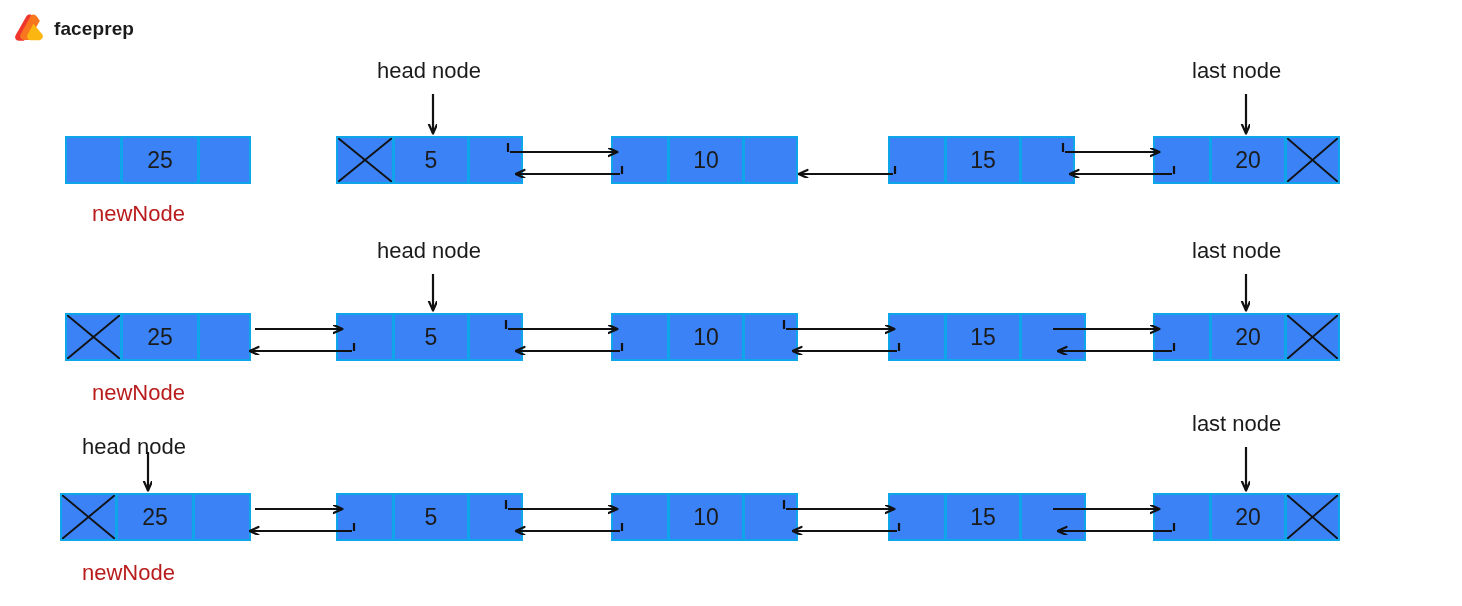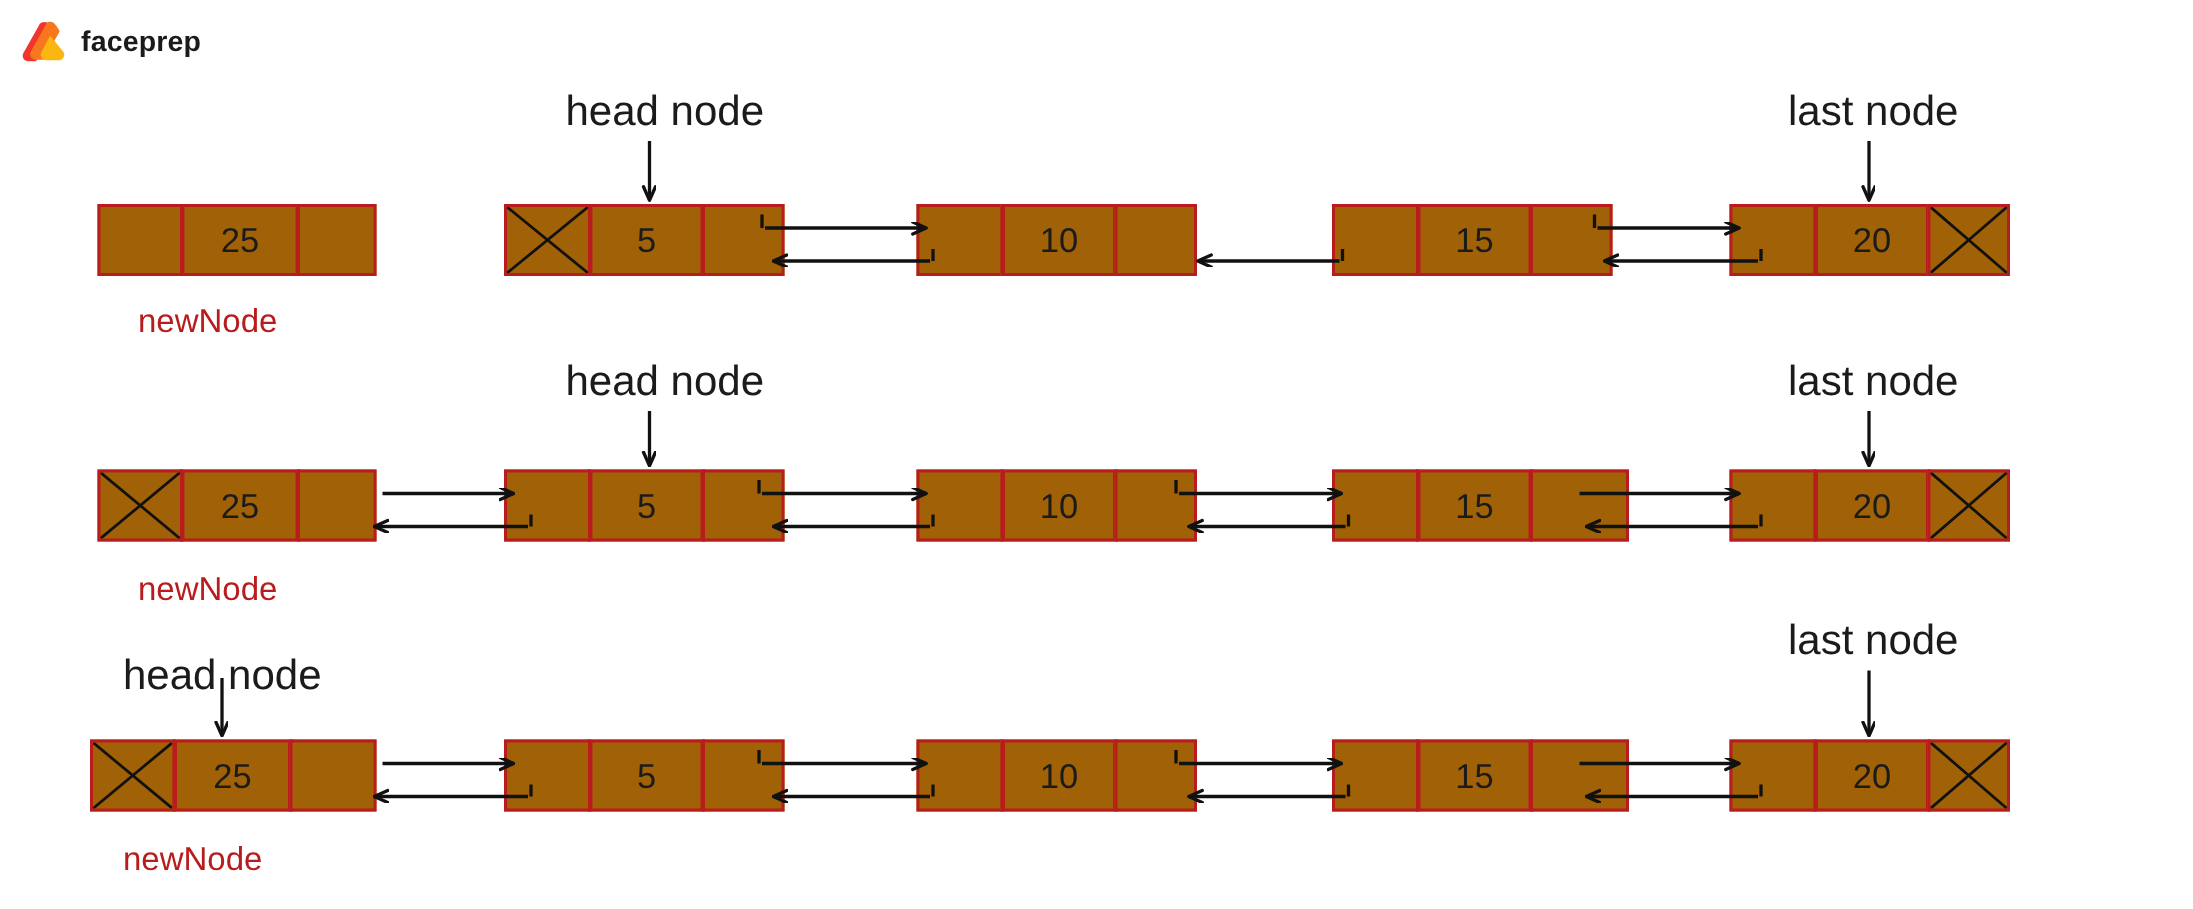--- a/index.html
+++ b/index.html
@@ -15,38 +15,38 @@
 
   
   .brand{position:absolute;left:14px;top:14px;display:flex;align-items:center;gap:10px;}
   .brand-mark{width:30px;height:28px;display:block;}
   .brand-name{font-size:19px;font-weight:700;letter-spacing:.1px;color:#1b1b1b;line-height:1;}
 
   
   .node{position:absolute;display:flex;height:48px;box-sizing:border-box;}
   .cell{
     box-sizing:border-box;
-    border:2px solid #b91c1c;
-    background:#a16207;
+    border:2px solid #0ea5e9;
+    background:#3b82f6;
     position:relative;
     display:flex;align-items:center;justify-content:center;
     font-size:23px;color:#1b1b1b;line-height:1;
   }
   .cell + .cell{border-left-width:2px;margin-left:-2px;}
   .cell.val{border-left-width:3px;border-right-width:3px;}
   .cell.nullx svg{position:absolute;left:0;top:0;width:100%;height:100%;display:block;}
 
   
   .caption{
     position:absolute;
     font-size:22px;color:#b91c1c;
     white-space:nowrap;line-height:1;
   }
   .ptr-label{
-    position:absolute;font-size:28px;color:#1b1b1b;white-space:nowrap;line-height:1;
+    position:absolute;font-size:22px;color:#1b1b1b;white-space:nowrap;line-height:1;
   }
 
   
   .arrows{position:absolute;left:0;top:0;width:1462px;height:606px;pointer-events:none;}
   .arrows line, .arrows path{stroke:#111111;stroke-width:2.2;fill:none;}
 </style>
 </head>
 <body>
 
 <div class="stage">

